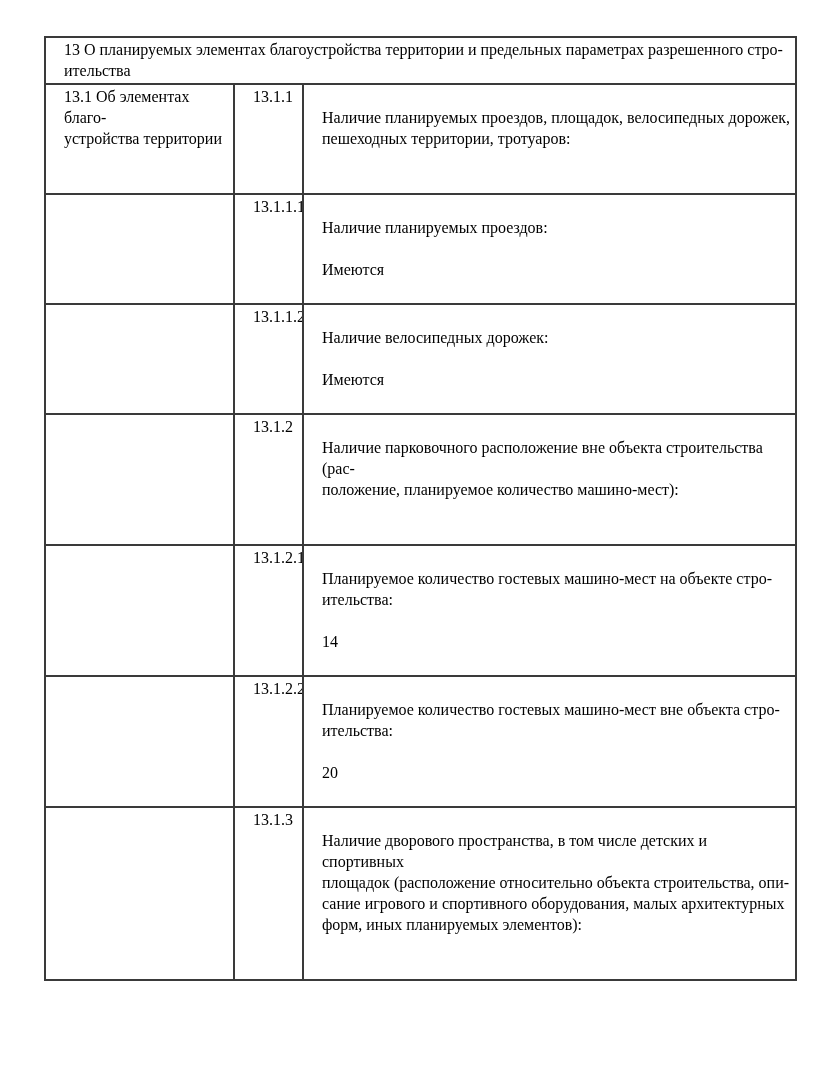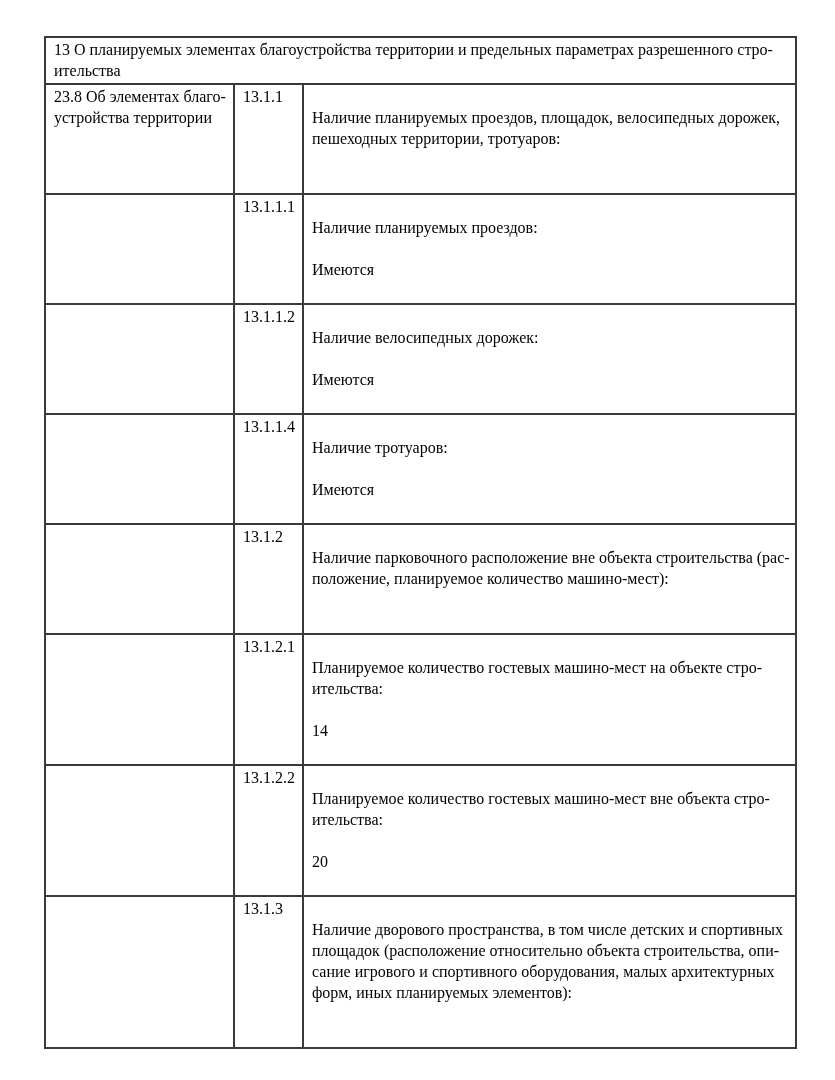--- a/index.html
+++ b/index.html
@@ -23,21 +23,21 @@
   table.decl {
     border-collapse: collapse;
     table-layout: fixed;
     width: 751px;
     font-size: 16px;
     line-height: 21px;
   }
   table.decl td {
     border: 2px solid #3a3a3a;
     vertical-align: top;
-    padding: 1px 4px 2px 8px;
+    padding: 1px 4px 2px 18px;
     white-space: pre-line;
     overflow: hidden;
   }
   td.header-cell {
     padding: 1px 4px 2px 4px;
   }
   col.col1 { width: 189px; }
   col.col2 { width: 69px;  }
   col.col3 { width: 493px; }
   td.c2 {
@@ -57,21 +57,21 @@
       <col class="col1">
       <col class="col2">
       <col class="col3">
     </colgroup>
     <tbody id="decl-body">
       <tr>
         <td colspan="3" class="header-cell">13 О планируемых элементах благоустройства территории и предельных параметрах разрешенного стро-
 ительства</td>
       </tr>
     <tr>
-    <td class="c1">23.8 Об элементах благо-
+    <td class="c1">13.1 Об элементах благо-
 устройства территории</td>
     <td class="c2">13.1.1</td>
     <td class="c3">
       <div class="label">Наличие планируемых проездов, площадок, велосипедных дорожек,
 пешеходных территории, тротуаров:</div>
       <div class="value"></div>
     </td>
   </tr>
         <tr>
     <td class="c1"></td>
@@ -79,28 +79,20 @@
     <td class="c3">
       <div class="label">Наличие планируемых проездов:</div>
       <div class="value">Имеются</div>
     </td>
   </tr>
         <tr>
     <td class="c1"></td>
     <td class="c2">13.1.1.2</td>
     <td class="c3">
       <div class="label">Наличие велосипедных дорожек:</div>
-      <div class="value">Имеются</div>
-    </td>
-  </tr>
-        <tr>
-    <td class="c1"></td>
-    <td class="c2">13.1.1.4</td>
-    <td class="c3">
-      <div class="label">Наличие тротуаров:</div>
       <div class="value">Имеются</div>
     </td>
   </tr>
         <tr>
     <td class="c1"></td>
     <td class="c2">13.1.2</td>
     <td class="c3">
       <div class="label">Наличие парковочного расположение вне объекта строительства (рас-
 положение, планируемое количество машино-мест):</div>
       <div class="value"></div>

